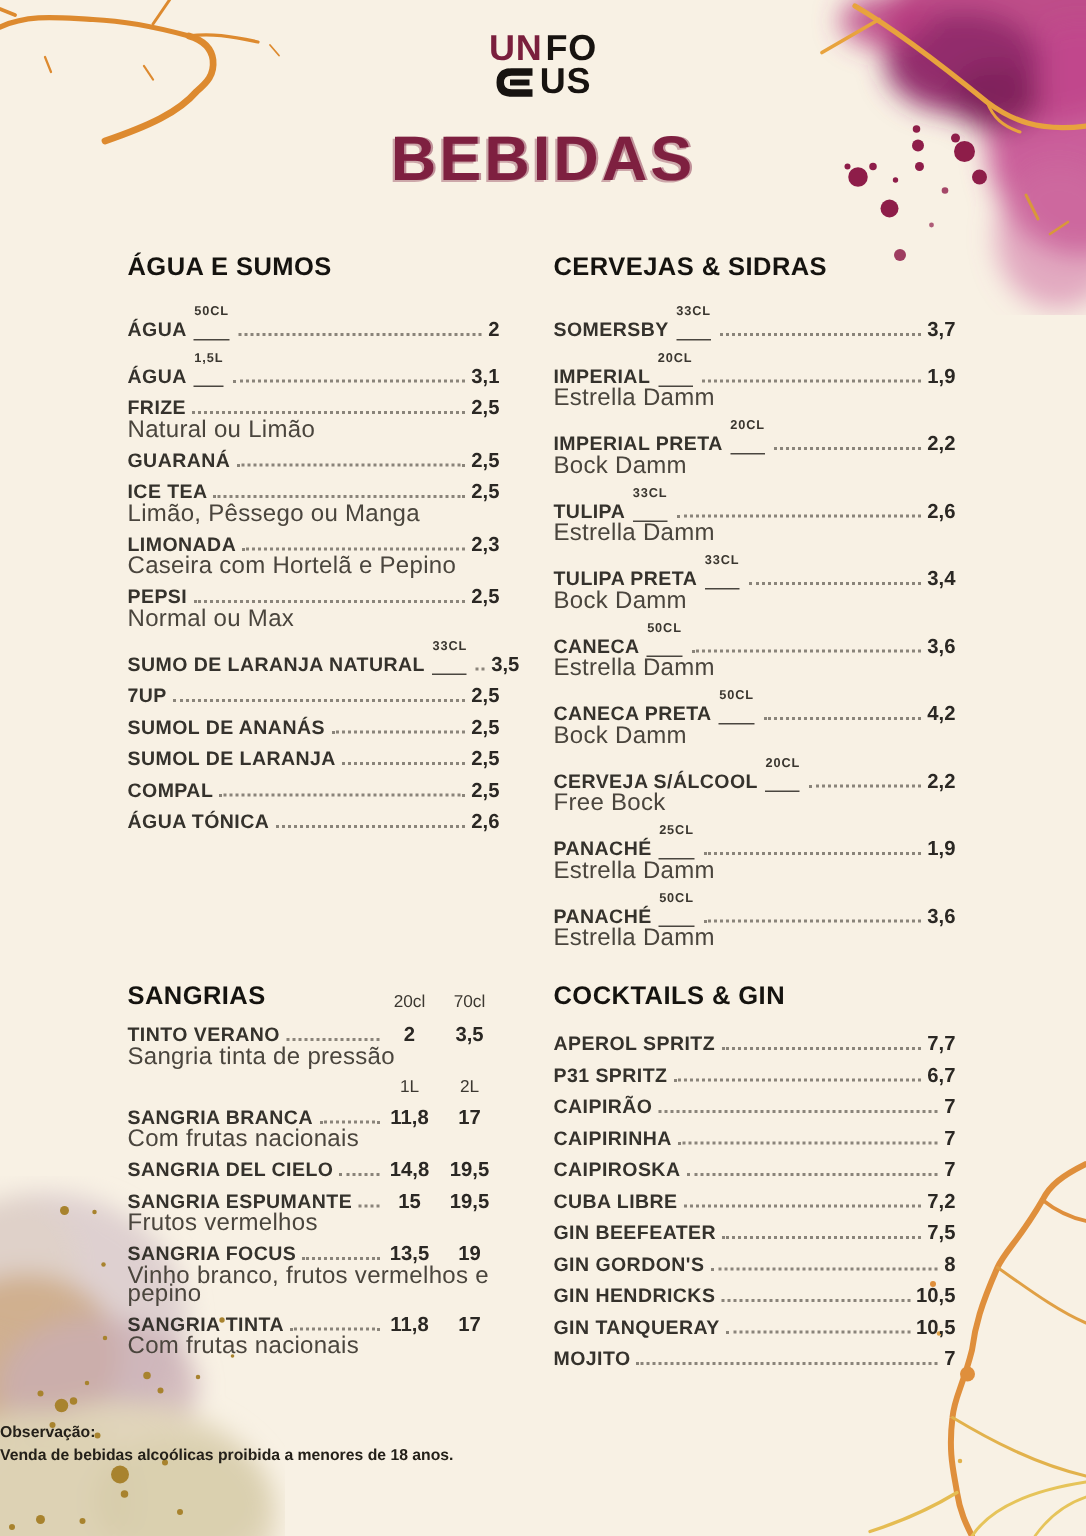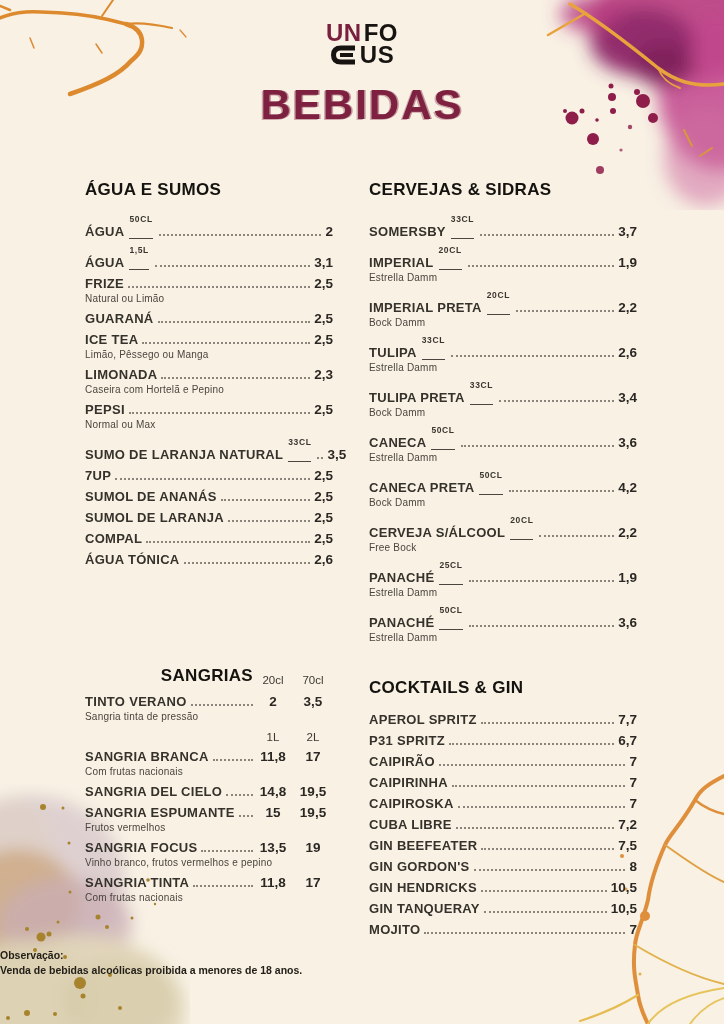--- a/index.html
+++ b/index.html
@@ -24,34 +24,34 @@
   .page-title{
     margin-top:12px;font-size:42px;font-weight:800;color:#7e2040;letter-spacing:2px;
     text-shadow:1.5px 0 0 rgba(126,32,64,.45),-1.5px 1px 0 rgba(126,32,64,.35);
   }
 
   .menu{
     position:absolute;top:168px;left:85px;width:552px;z-index:1;
     display:grid;grid-template-columns:248px 268px;column-gap:36px;row-gap:16px;
   }
   .section h2{
-    margin:12px 0 14px;font-size:17px;font-weight:800;letter-spacing:.3px;color:#15130f;
+    margin:0 0 14px;font-size:17px;font-weight:800;letter-spacing:.3px;color:#15130f;
   }
   .menu-item{margin-bottom:6px;}
   .item-row{display:flex;align-items:flex-end;}
   .item-name{font-size:13px;font-weight:600;color:#35322c;letter-spacing:.3px;
     line-height:15px;white-space:nowrap;}
   .size{font-size:8.5px;font-weight:700;color:#3a362f;letter-spacing:.6px;
     border-bottom:1px solid #4a463f;padding-bottom:14px;margin:0 2px 0 5px;
     align-self:flex-start;}
   .dots{flex:1 1 6px;min-width:6px;border-bottom:2px dotted #8a847a;margin:0 4px 3px;}
   .price{font-size:13.5px;font-weight:600;color:#2b2824;line-height:15px;white-space:nowrap;}
-  .desc{font-size:10px;color:#4a453d;margin-top:2px;letter-spacing:.2px;line-height:12px;}
-
-  .section-head-row{display:flex;align-items:flex-end;justify-content:flex-end;margin-bottom:8px;}
+  .desc{font-size:16px;color:#4a453d;margin-top:2px;letter-spacing:.2px;line-height:12px;}
+
+  .section-head-row{display:flex;align-items:flex-end;justify-content:space-between;margin-bottom:8px;}
   .section-head-row h2{margin:0;}
   .col-heads{display:flex;justify-content:flex-end;font-size:11.5px;color:#3c3831;}
   .col-heads span{width:40px;text-align:center;}
   .col-heads.sub{margin:8px 0 6px;}
   .p-col{width:40px;flex:none;text-align:center;}
   .sangrias .dots{margin-right:0;}
 
   .footer{position:absolute;top:948px;left:0;right:0;text-align:left;z-index:2;
     font-size:10.5px;font-weight:700;color:#242019;line-height:1.4;}
 </style>

